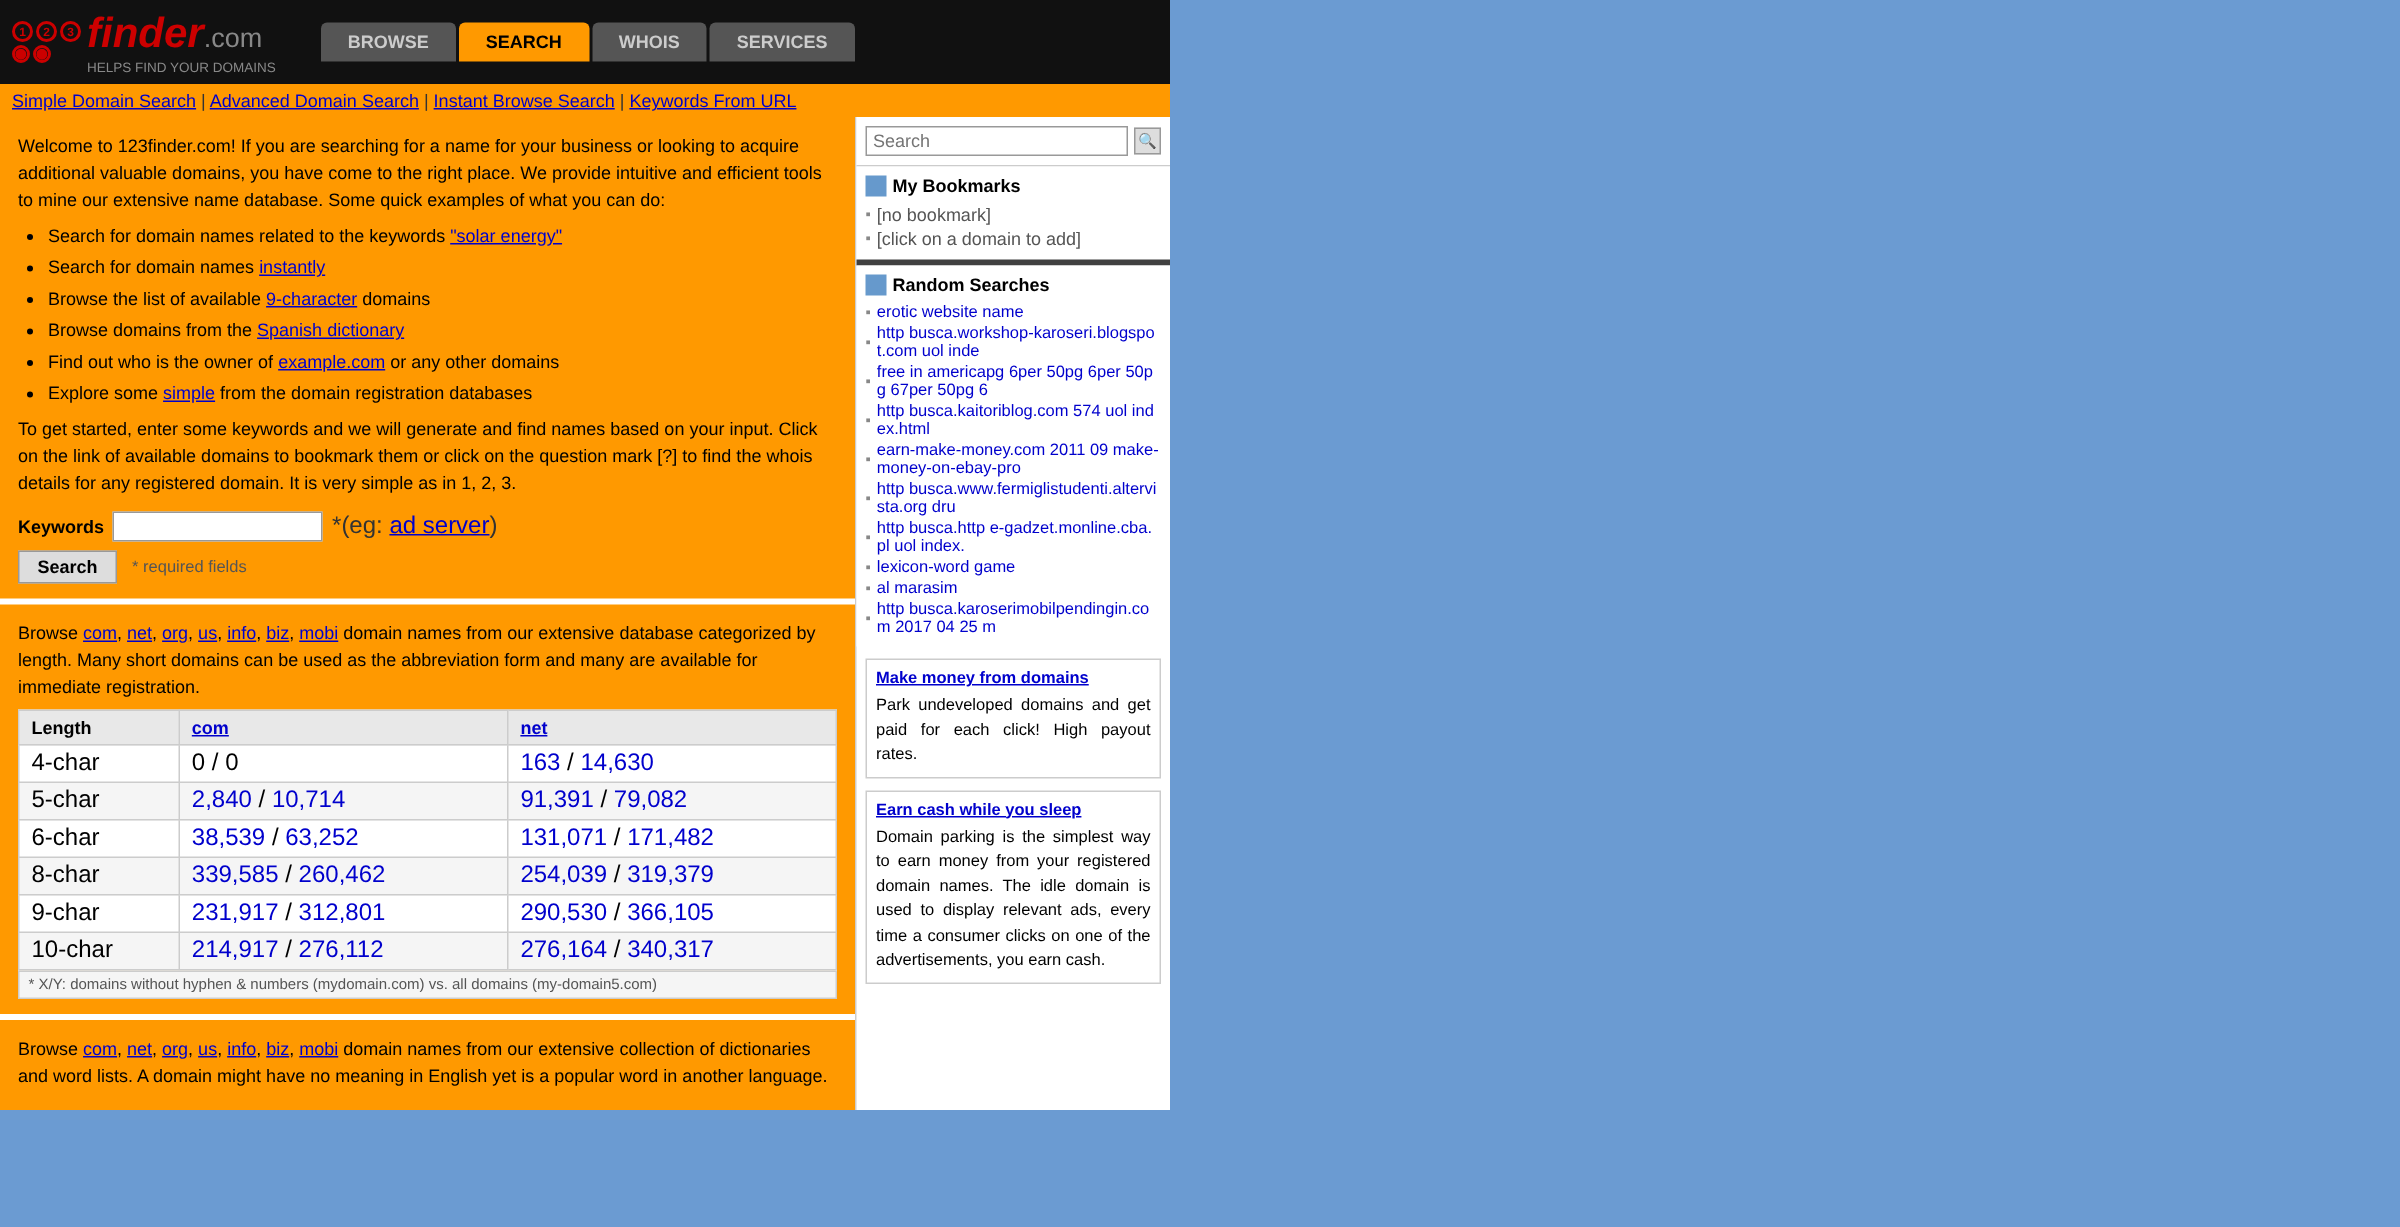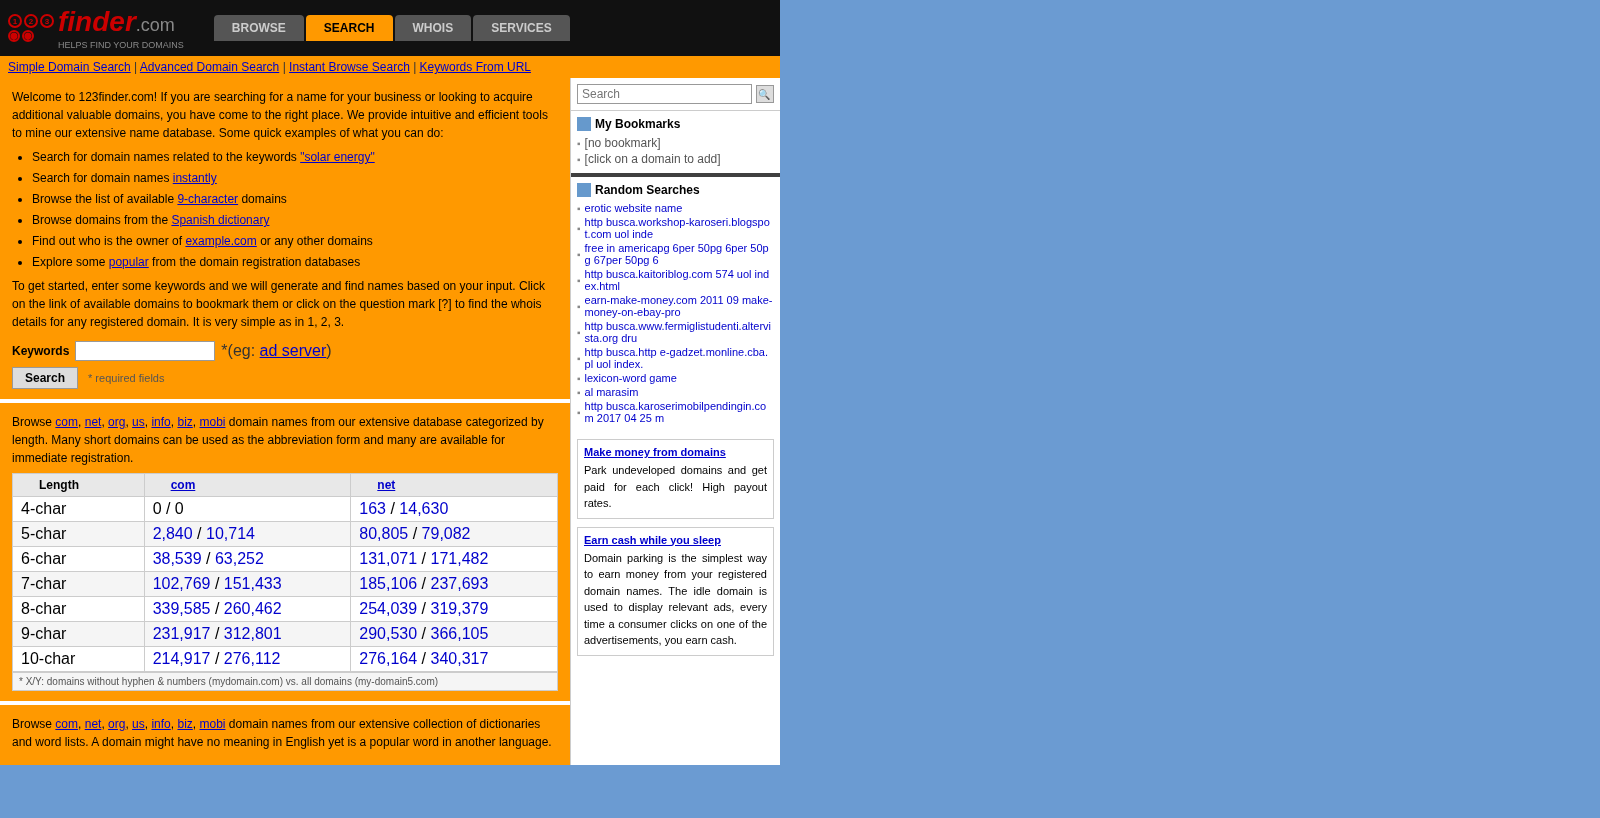--- a/index.html
+++ b/index.html
@@ -47,21 +47,21 @@
     .keyword-row .eg { color: #333; font-size: 16px; }
     .btn-search { padding: 3px 12px; background: #ddd; border: 1px solid #999; cursor: pointer; font-size: 12px; font-weight: bold; }
     .required-text { font-size: 11px; color: #555; margin-left: 4px; }
 
     
     .browse-box { background: #f90; padding: 10px 12px; font-size: 12px; margin-top: 2px; }
     .browse-box a { color: #00c; text-decoration: underline; }
     .browse-box p { margin-bottom: 6px; line-height: 1.5; }
 
     .domain-table { width: 100%; border-collapse: collapse; margin-top: 6px; background: #fff; }
-    .domain-table th { background: #e8e8e8; border: 1px solid #ccc; padding: 4px 26px; text-align: left; font-size: 12px; }
+    .domain-table th { background: #e8e8e8; border: 1px solid #ccc; padding: 4px 8px; text-align: left; font-size: 12px; }
     .domain-table th a { color: #00c; text-decoration: underline; }
     .domain-table td { border: 1px solid #ccc; padding: 3px 8px; font-size: 16px; }
     .domain-table tr:nth-child(even) td { background: #f5f5f5; }
     .domain-table a { color: #00c; text-decoration: none; }
     .table-note { font-size: 10px; color: #555; background: #f5f5f5; padding: 3px 6px; border: 1px solid #ccc; margin-top: 0; }
 
     .browse-box2 { background: #f90; padding: 10px 12px; font-size: 12px; margin-top: 2px; }
     .browse-box2 a { color: #00c; text-decoration: underline; }
     .browse-box2 p { line-height: 1.5; }
 
@@ -140,21 +140,21 @@
     <div class="left">
 
       <div class="welcome-box">
         <p>Welcome to 123finder.com! If you are searching for a name for your business or looking to acquire additional valuable domains, you have come to the right place. We provide intuitive and efficient tools to mine our extensive name database. Some quick examples of what you can do:</p>
         <ul>
           <li>Search for domain names related to the keywords <a>"solar energy"</a></li>
           <li>Search for domain names <a>instantly</a></li>
           <li>Browse the list of available <a>9-character</a> domains</li>
           <li>Browse domains from the <a>Spanish dictionary</a></li>
           <li>Find out who is the owner of <a>example.com</a> or any other domains</li>
-          <li>Explore some <a>popular</a> from the domain registration databases</li>
+          <li>Explore some <a>simple</a> from the domain registration databases</li>
         </ul>
         <p>To get started, enter some keywords and we will generate and find names based on your input. Click on the link of available domains to bookmark them or click on the question mark [?] to find the whois details for any registered domain. It is very simple as in 1, 2, 3.</p>
         <div class="search-section" style="margin-top:10px;">
           <div class="keyword-row">
             <label>Keywords</label>
             <input type="text" style="">
             <span class="eg">*(eg: <a>ad server</a>)</span>
           </div>
           <div style="display:flex;align-items:center;gap:6px;">
             <button class="btn-search">Search</button>
@@ -175,31 +175,26 @@
           </thead>
           <tbody id="domain-table-body">
           <tr>
                 <td>4-char</td>
                 <td>0 / 0</td>
                 <td><a>163</a> / <a>14,630</a></td>
               </tr>
               <tr>
                 <td>5-char</td>
                 <td><a>2,840</a> / <a>10,714</a></td>
-                <td><a>80,805</a> / <a>79,082</a></td>
+                <td><a>91,391</a> / <a>79,082</a></td>
               </tr>
               <tr>
                 <td>6-char</td>
                 <td><a>38,539</a> / <a>63,252</a></td>
                 <td><a>131,071</a> / <a>171,482</a></td>
-              </tr>
-              <tr>
-                <td>7-char</td>
-                <td><a>102,769</a> / <a>151,433</a></td>
-                <td><a>185,106</a> / <a>237,693</a></td>
               </tr>
               <tr>
                 <td>8-char</td>
                 <td><a>339,585</a> / <a>260,462</a></td>
                 <td><a>254,039</a> / <a>319,379</a></td>
               </tr>
               <tr>
                 <td>9-char</td>
                 <td><a>231,917</a> / <a>312,801</a></td>
                 <td><a>290,530</a> / <a>366,105</a></td>

